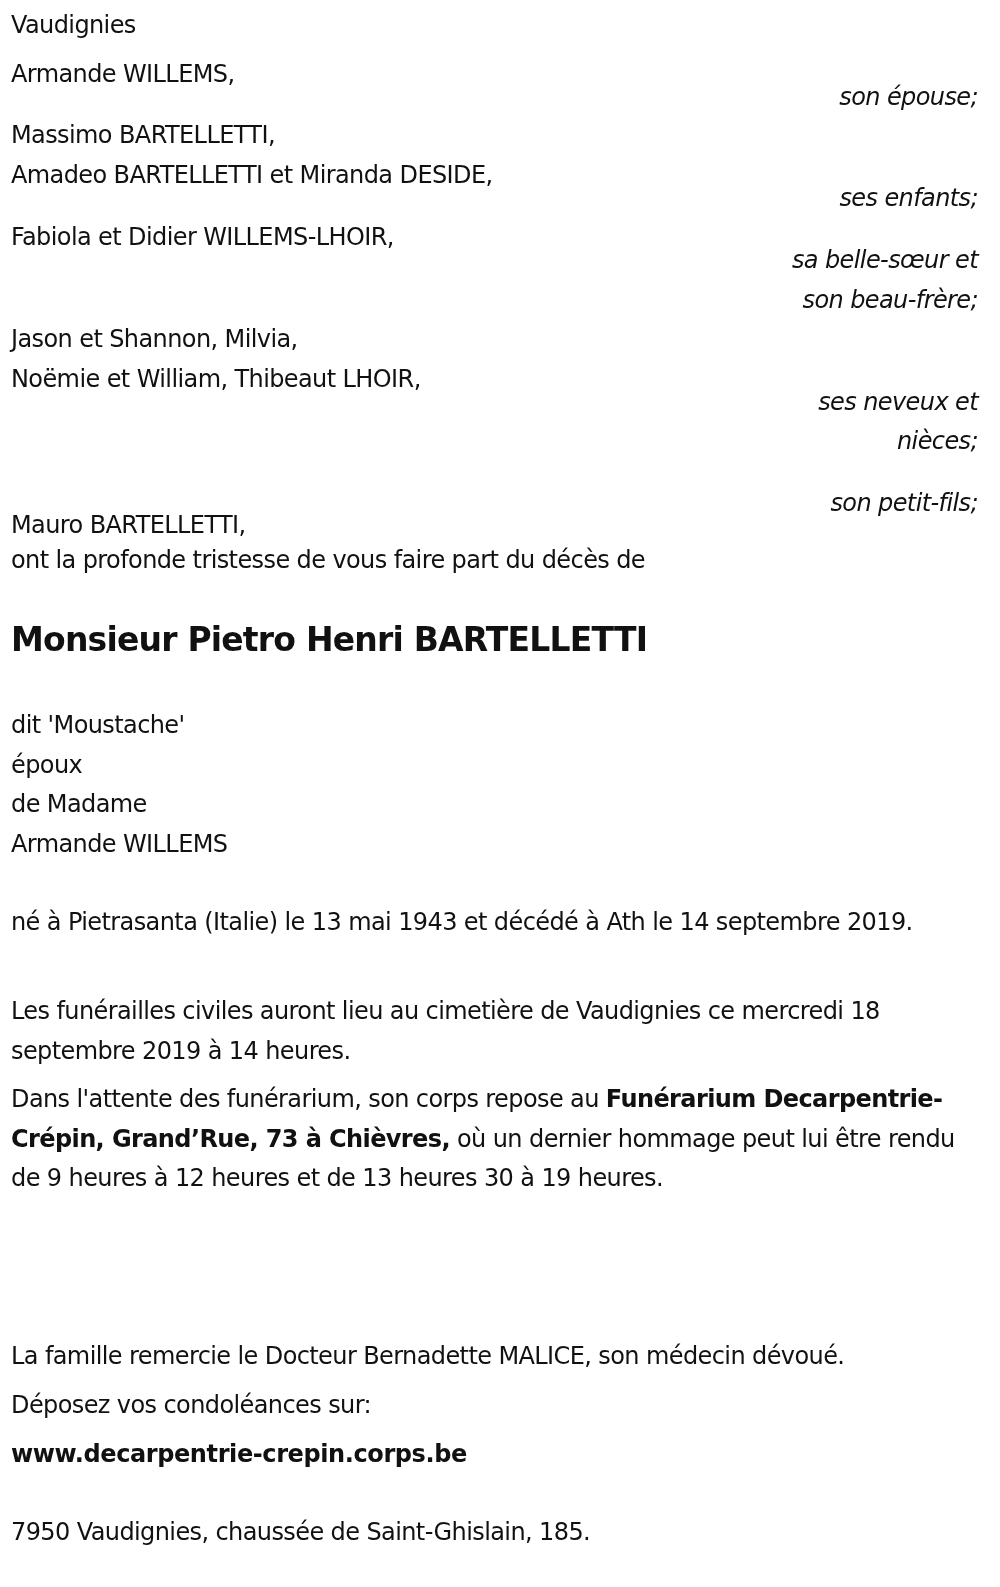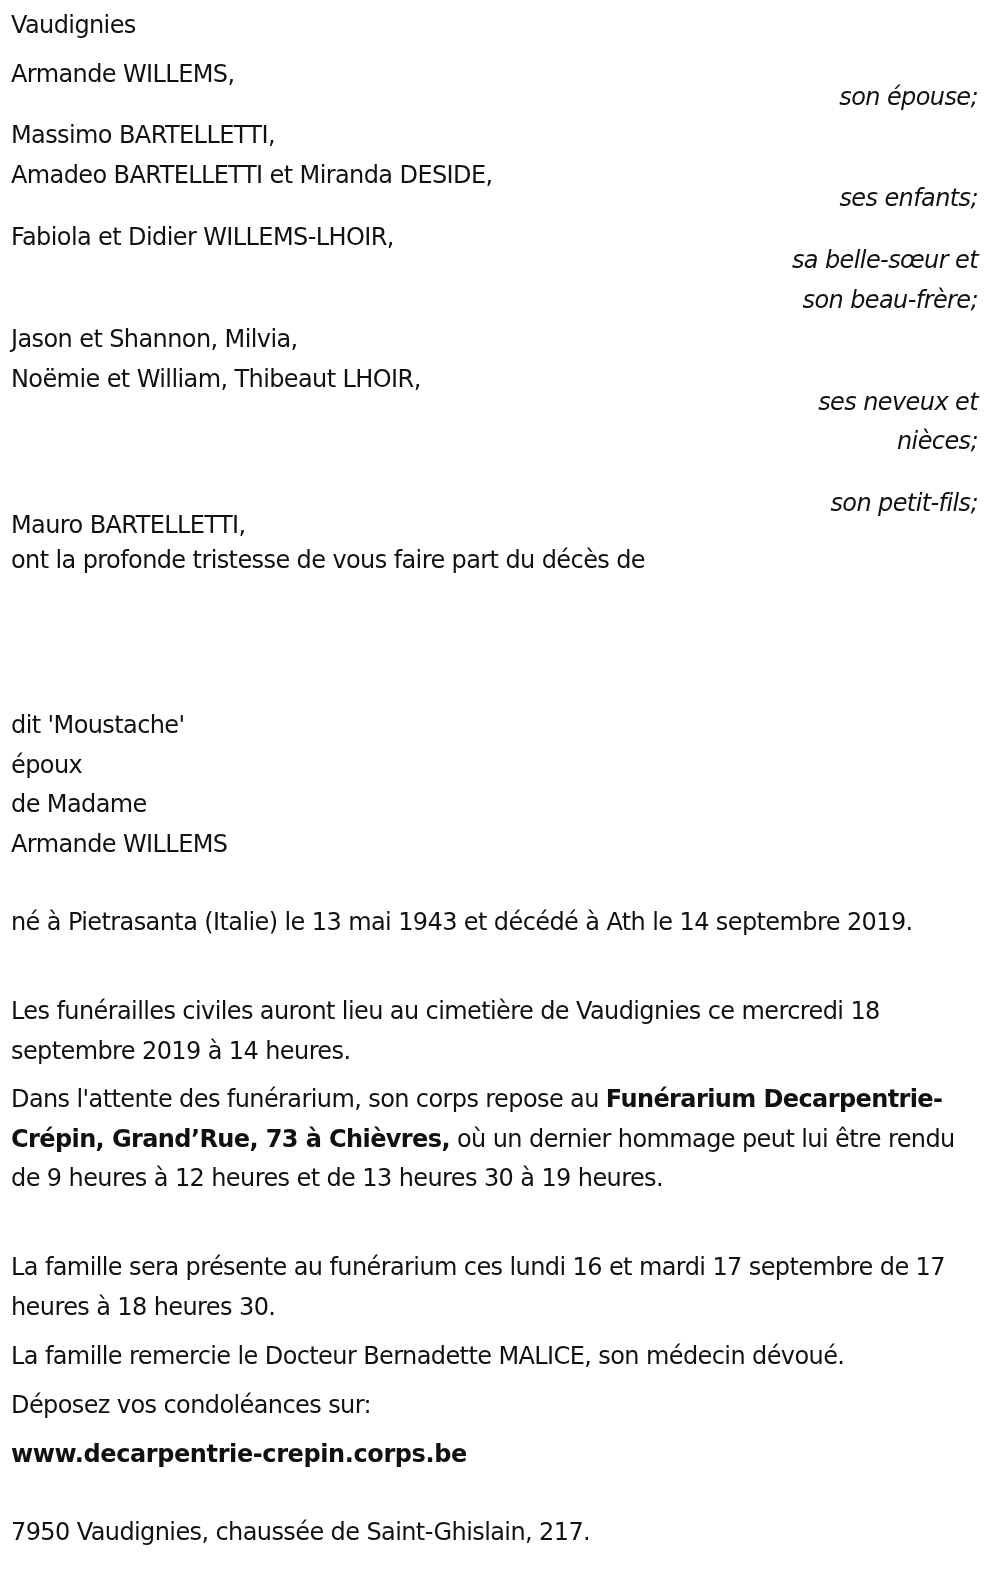--- a/index.html
+++ b/index.html
@@ -84,37 +84,37 @@
   <div class="line" style="top:324px;">Jason et Shannon, Milvia,</div>
   <div class="line" style="top:364px;">Noëmie et William, Thibeaut LHOIR,</div>
   <div class="role" style="top:387px;">ses neveux et</div>
   <div class="role" style="top:426px;">nièces;</div>
 
   <div class="line" style="top:466px;margin-top:44px;">Mauro BARTELLETTI,</div>
   <div class="role" style="top:488px;">son petit-fils;</div>
 
   <div class="line" style="top:545px;">ont la profonde tristesse de vous faire part du décès de</div>
 
+  <div class="title" style="top:620px;">Monsieur Pietro Henri BARTELLETTI</div>
 
   <div class="line" style="top:710px;">dit 'Moustache'</div>
   <div class="line" style="top:750px;">époux</div>
   <div class="line" style="top:789px;">de Madame</div>
   <div class="line" style="top:829px;">Armande WILLEMS</div>
 
   <div class="para" style="top:903px;">né à Pietrasanta (Italie) le 13 mai 1943 et décédé à Ath le 14 septembre 2019.</div>
 
   <div class="para" style="top:992px;">Les funérailles civiles auront lieu au cimetière de Vaudignies ce mercredi 18 septembre 2019 à 14 heures.</div>
 
   <div class="para" style="top:1080px;">
     <span>Dans l'attente des funérarium, son corps repose au </span><b>Funérarium Decarpentrie-Crépin, Grand’Rue, 73 à Chièvres,</b><span> où un dernier hommage peut lui être rendu de 9 heures à 12 heures et de 13 heures 30 à 19 heures.</span>
   </div>
 
-  <div class="para" style="top:1248px;">La famille sera présente au funérarium ces lundi 16 et mardi 17 septembre de 17 heures à 18 heures 30.</div>
 
   <div class="para" style="top:1337px;">La famille remercie le Docteur Bernadette MALICE, son médecin dévoué.</div>
 
   <div class="line" style="top:1390px;">Déposez vos condoléances sur:</div>
 
   <div class="url" style="top:1439px;">www.decarpentrie-crepin.corps.be</div>
 
-  <div class="line" style="top:1517px;">7950 Vaudignies, chaussée de Saint-Ghislain, 217.</div>
+  <div class="line" style="top:1517px;">7950 Vaudignies, chaussée de Saint-Ghislain, 185.</div>
 
 </div>
 
 </body></html>

